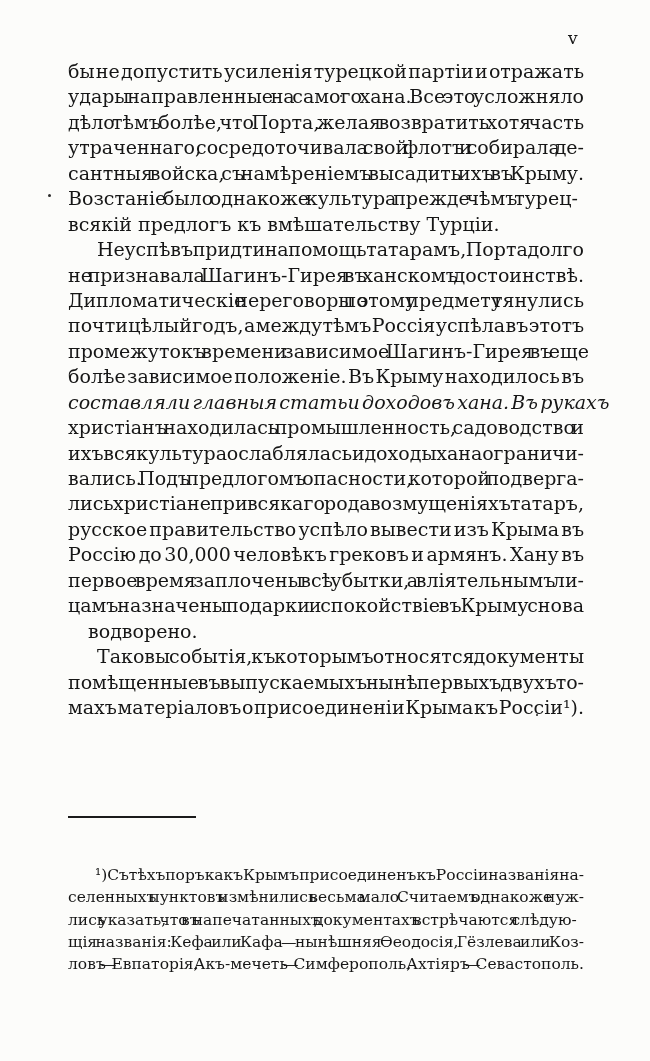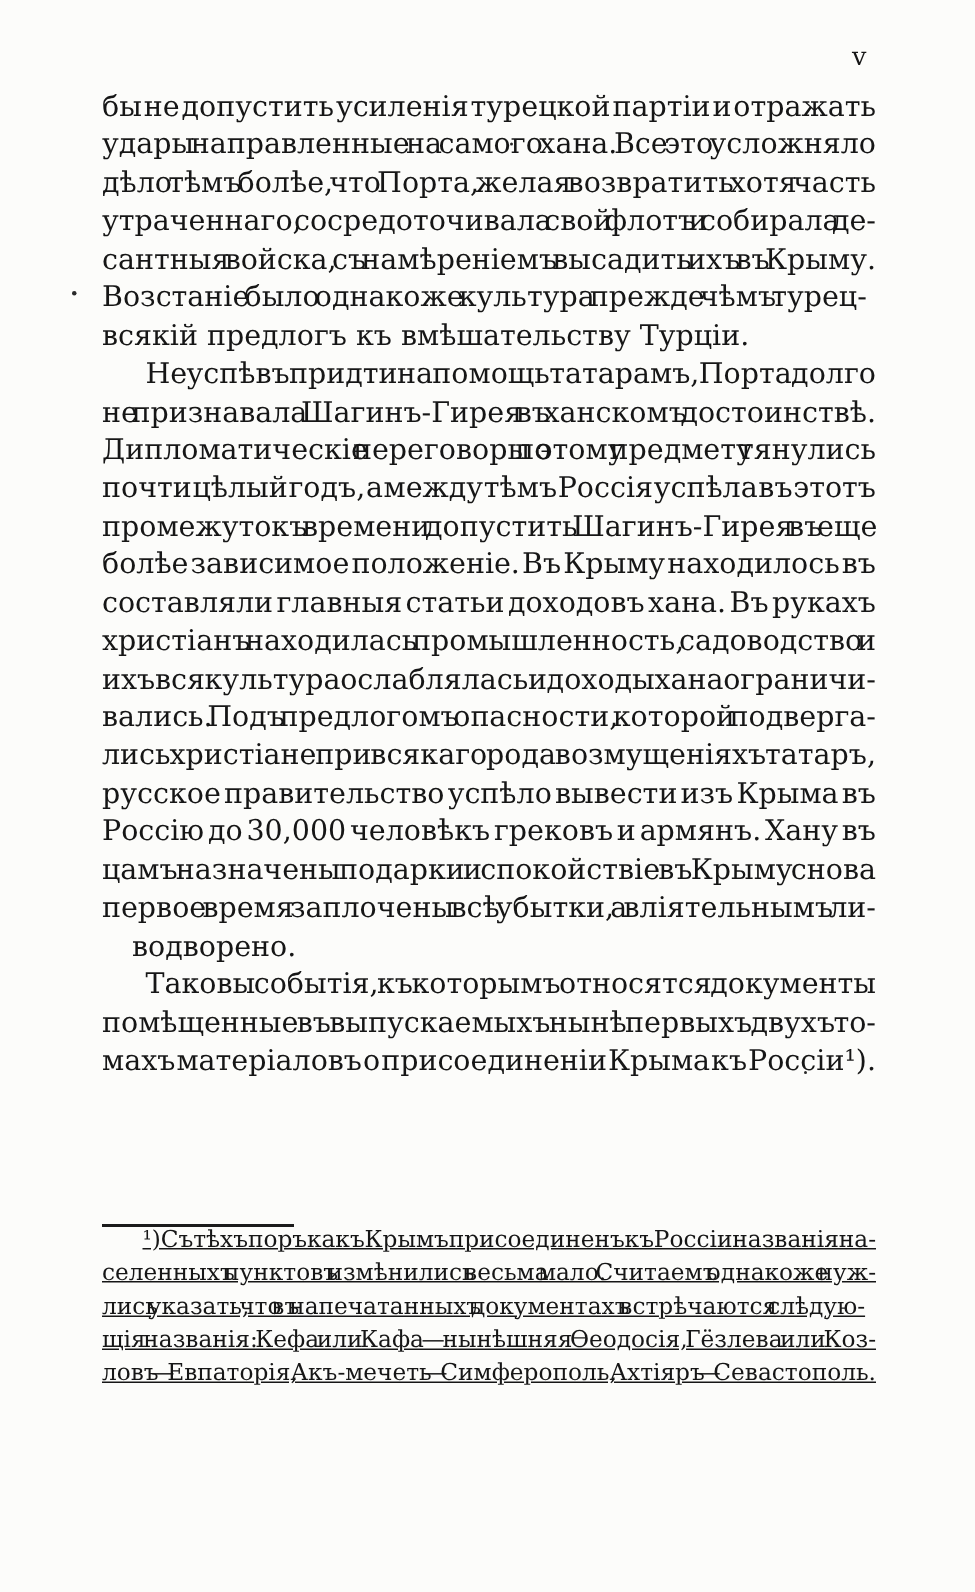--- a/index.html
+++ b/index.html
@@ -40,25 +40,24 @@
   .footnote-rule {
     position: absolute;
     top: 816px;
     left: 68px;
     width: 128px;
     height: 2px;
     background: #1b1b1b;
   }
   .footnote-text {
     position: absolute;
-    top: 815px;
+    top: 864px;
     left: 68px;
     width: 516px;
     font-size: 15.5px;
-    text-decoration: underline;
   }
   .footnote-text .line {
     height: 22.3px;
     line-height: 22.3px;
     white-space: nowrap;
   }
   .footnote-text .line.indent { padding-left: 27px; }
   .speck {
     position: absolute;
     background: #2a2a2a;
@@ -79,31 +78,31 @@
       <div class="line"><span style="word-spacing: -8.3817px;">удары направленные на самого хана. Все это усложняло</span></div>
       <div class="line"><span style="word-spacing: -8.61719px;">дѣло тѣмъ болѣе, что Порта, желая возвратить хотя часть</span></div>
       <div class="line"><span style="word-spacing: -11.1172px;">утраченнаго, сосредоточивала свой флотъ и собирала де-</span></div>
       <div class="line"><span style="word-spacing: -9.19196px;">сантныя войска, съ намѣреніемъ высадить ихъ въ Крыму.</span></div>
       <div class="line"><span style="word-spacing: -9.26562px;">Возстаніе было однакоже культура прежде чѣмъ турец-</span></div>
       <div class="line last"><span style="word-spacing: 0px;">всякій предлогъ къ вмѣшательству Турціи.</span></div>
       <div class="line indent"><span style="word-spacing: -6.45536px;">Не успѣвъ придти на помощь татарамъ, Порта долго</span></div>
       <div class="line"><span style="word-spacing: -10.3063px;">не признавала Шагинъ-Гирея въ ханскомъ достоинствѣ.</span></div>
       <div class="line"><span style="word-spacing: -15.9469px;">Дипломатическіе переговоры по этому предмету тянулись</span></div>
       <div class="line"><span style="word-spacing: -5.59722px;">почти цѣлый годъ, а между тѣмъ Россія успѣла въ этотъ</span></div>
-      <div class="line"><span style="word-spacing: -9.5375px;">промежутокъ времени допустить Шагинъ-Гирея въ еще</span></div>
+      <div class="line"><span style="word-spacing: -9.5375px;">промежутокъ времени зависимое Шагинъ-Гирея въ еще</span></div>
       <div class="line"><span style="word-spacing: -4.64323px;">болѣе зависимое положеніе. Въ Крыму находилось въ</span></div>
-      <div class="line"><span style="word-spacing: -3.79948px;">составляли главныя статьи доходовъ хана. Въ рукахъ</span></div>
+      <div class="line"><span style="word-spacing: -3.79948px; font-style: italic;">составляли главныя статьи доходовъ хана. Въ рукахъ</span></div>
       <div class="line"><span style="word-spacing: -9.5625px;">христіанъ находилась промышленность, садоводство и</span></div>
       <div class="line"><span style="word-spacing: -6.25px;">ихъ вся культура ослаблялась и доходы хана ограничи-</span></div>
       <div class="line"><span style="word-spacing: -9.69688px;">вались. Подъ предлогомъ опасности, которой подверга-</span></div>
       <div class="line"><span style="word-spacing: -6.8125px; margin-top: 24px;">лись христіане при всякаго рода возмущеніяхъ татаръ,</span></div>
       <div class="line"><span style="word-spacing: -3.90365px;">русское правительство успѣло вывести изъ Крыма въ</span></div>
       <div class="line"><span style="word-spacing: -3.51953px;">Россію до 30,000 человѣкъ грековъ и армянъ. Хану въ</span></div>
+      <div class="line"><span style="word-spacing: -8.54464px;">первое время заплочены всѣ убытки, а вліятельнымъ ли-</span></div>
       <div class="line"><span style="word-spacing: -7.21652px;">цамъ назначены подарки и спокойствіе въ Крыму снова</span></div>
-      <div class="line"><span style="word-spacing: -8.54464px;">первое время заплочены всѣ убытки, а вліятельнымъ ли-</span></div>
       <div class="line last"><span style="word-spacing: 0px; margin-left: 20px;">водворено.</span></div>
       <div class="line indent"><span style="word-spacing: -7.05938px;">Таковы событія, къ которымъ относятся документы</span></div>
       <div class="line"><span style="word-spacing: -7.1276px;">помѣщенные въ выпускаемыхъ нынѣ первыхъ двухъ то-</span></div>
       <div class="line last"><span style="word-spacing: -5.36198px;">махъ матеріаловъ о присоединеніи Крыма къ Россіи¹).</span></div>
     </div>
 
   <div class="footnote-rule"></div>
 
   <div class="footnote-text">
       <div class="line indent"><span style="word-spacing: -5.00469px;">¹) Съ тѣхъ поръ какъ Крымъ присоединенъ къ Россіи названія на-</span></div>

